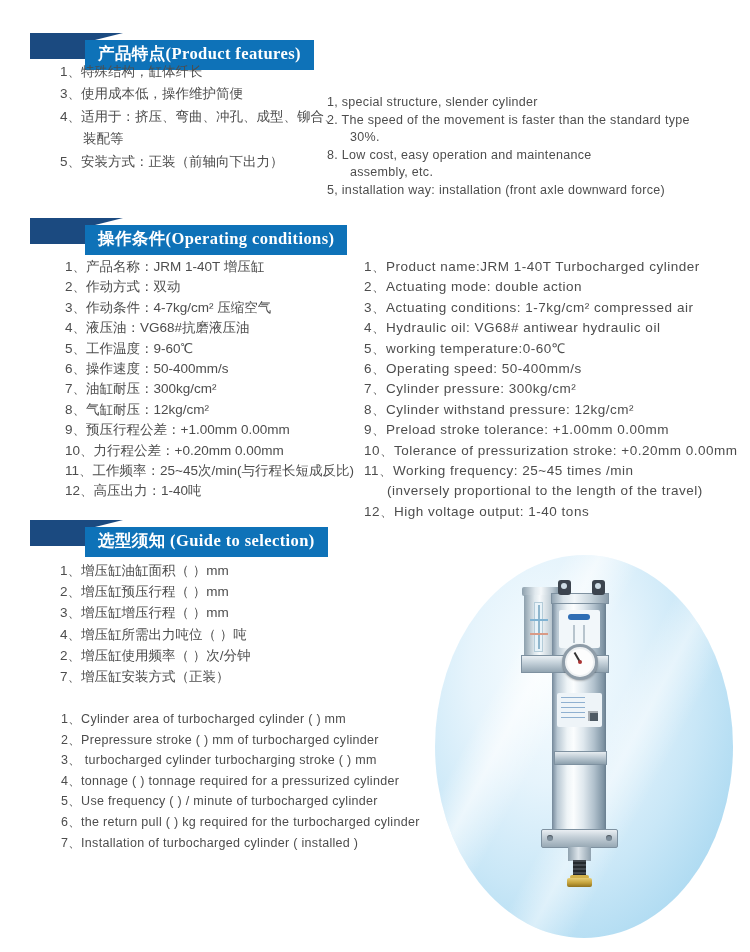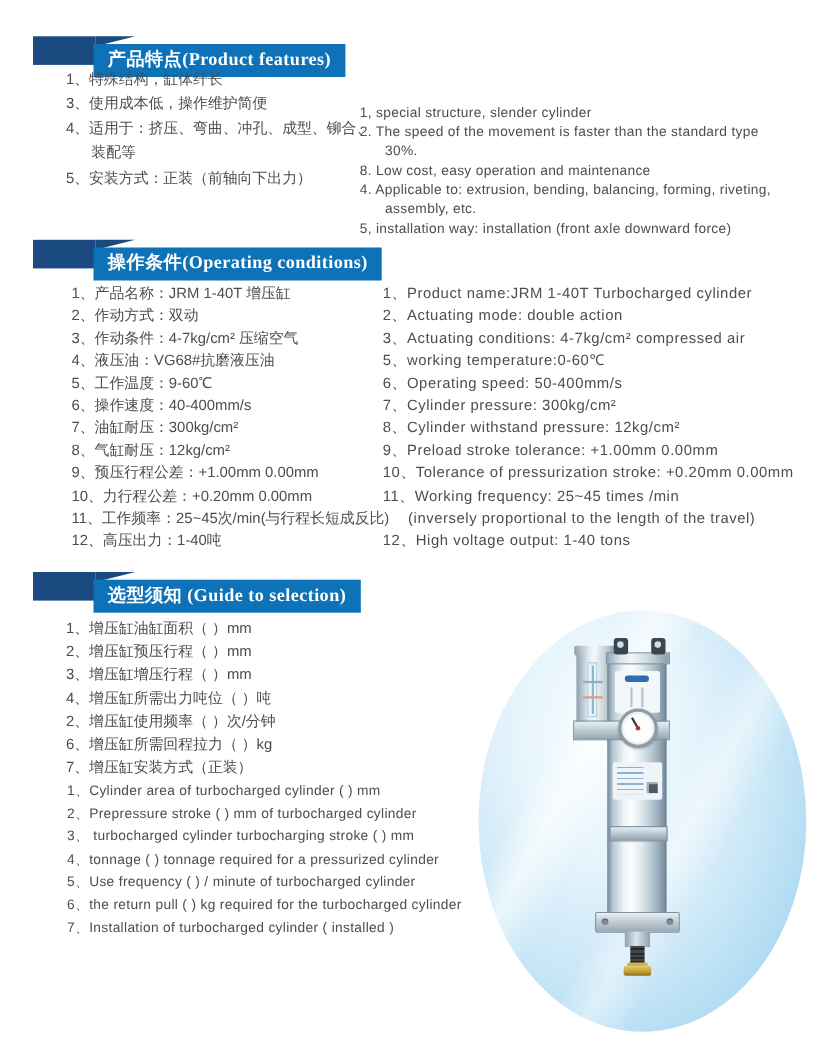--- a/index.html
+++ b/index.html
@@ -18,21 +18,21 @@
   
   .list{position:absolute;white-space:nowrap;}
   .ln{display:block;}
   .cont{padding-left:23px;}
   .zh{font-size:13.5px;}
   .en{font-size:12.5px;letter-spacing:.3px;}
 
   .s1zh{left:60px;top:61px;line-height:22.4px;}
   .s1en{left:327px;top:62px;line-height:17.6px;margin-top:32px;}
   .s2zh{left:65px;top:257px;line-height:20.4px;font-size:13.5px;}
-  .s2en{left:348px;top:257px;line-height:20.4px;font-size:13.5px;letter-spacing:.5px;}
+  .s2en{left:364px;top:257px;line-height:20.4px;font-size:13.5px;letter-spacing:.5px;}
   .s3zh{left:60px;top:560px;line-height:21.2px;}
   .s3en{left:61px;top:709px;line-height:20.6px;}
 
   
   .photo{position:absolute;left:435px;top:555px;width:298px;height:383px;}
   .oval{position:absolute;left:0;top:0;right:0;bottom:0;border-radius:50%;
         background:radial-gradient(ellipse at 38% 30%, #f8fdff 0%, #e6f4fc 30%, #c9e7f7 58%, #abd9f1 82%, #9bd0ee 100%);}
   .oval::after{content:"";position:absolute;left:0;top:0;right:0;bottom:0;border-radius:50%;
         background:linear-gradient(118deg, rgba(255,255,255,0) 26%, rgba(255,255,255,.6) 33%,
                    rgba(255,255,255,0) 42%, rgba(255,255,255,0) 52%, rgba(255,255,255,.45) 59%, rgba(255,255,255,0) 68%);}
@@ -96,50 +96,50 @@
     <span class="ln">4、适用于：挤压、弯曲、冲孔、成型、铆合、</span>
     <span class="ln cont">装配等</span>
     <span class="ln">5、安装方式：正装（前轴向下出力）</span>
   </div>
 
   <div class="list en s1en">
     <span class="ln">1, special structure, slender cylinder</span>
     <span class="ln">2. The speed of the movement is faster than the standard type</span>
     <span class="ln cont">30%.</span>
     <span class="ln">8. Low cost, easy operation and maintenance</span>
-    <span class="ln">4. Applicable to: extrusion, bending, balancing, forming, riveting,</span>
     <span class="ln cont">assembly, etc.</span>
     <span class="ln">5, installation way:  installation (front axle downward force)</span>
   </div>
 
   <div class="header" style="top:218px;">
     <div class="tab"></div>
     <div class="notch"></div>
     <div class="banner">操作条件(Operating conditions)</div>
   </div>
 
   <div class="list zh s2zh">
     <span class="ln">1、产品名称：JRM 1-40T 增压缸</span>
     <span class="ln">2、作动方式：双动</span>
     <span class="ln">3、作动条件：4-7kg/cm² 压缩空气</span>
     <span class="ln">4、液压油：VG68#抗磨液压油</span>
     <span class="ln">5、工作温度：9-60℃</span>
-    <span class="ln">6、操作速度：40-400mm/s</span>
+    <span class="ln">6、操作速度：50-400mm/s</span>
     <span class="ln">7、油缸耐压：300kg/cm²</span>
     <span class="ln">8、气缸耐压：12kg/cm²</span>
     <span class="ln">9、预压行程公差：+1.00mm 0.00mm</span>
     <span class="ln">10、力行程公差：+0.20mm 0.00mm</span>
     <span class="ln">11、工作频率：25~45次/min(与行程长短成反比)</span>
     <span class="ln">12、高压出力：1-40吨</span>
   </div>
 
   <div class="list en s2en">
     <span class="ln">1、Product name:JRM 1-40T Turbocharged cylinder</span>
     <span class="ln">2、Actuating mode: double action</span>
-    <span class="ln">3、Actuating conditions: 4-7kg/cm² compressed air</span>
+    <span class="ln">3、Actuating conditions: 1-7kg/cm² compressed air</span>
+    <span class="ln">4、Hydraulic oil: VG68# antiwear hydraulic oil</span>
     <span class="ln">5、working temperature:0-60℃</span>
     <span class="ln">6、Operating speed: 50-400mm/s</span>
     <span class="ln">7、Cylinder pressure: 300kg/cm²</span>
     <span class="ln">8、Cylinder withstand pressure: 12kg/cm²</span>
     <span class="ln">9、Preload stroke tolerance: +1.00mm 0.00mm</span>
     <span class="ln">10、Tolerance of pressurization stroke: +0.20mm 0.00mm</span>
     <span class="ln">11、Working frequency: 25~45 times /min</span>
     <span class="ln cont">(inversely proportional to the length of the travel)</span>
     <span class="ln">12、High voltage output: 1-40 tons</span>
   </div>
@@ -149,21 +149,20 @@
     <div class="notch"></div>
     <div class="banner">选型须知 (Guide to selection)</div>
   </div>
 
   <div class="list zh s3zh">
     <span class="ln">1、增压缸油缸面积（ ）mm</span>
     <span class="ln">2、增压缸预压行程（ ）mm</span>
     <span class="ln">3、增压缸增压行程（ ）mm</span>
     <span class="ln">4、增压缸所需出力吨位（ ）吨</span>
     <span class="ln">2、增压缸使用频率（ ）次/分钟</span>
-    <span class="ln">6、增压缸所需回程拉力（ ）kg</span>
     <span class="ln">7、增压缸安装方式（正装）</span>
   </div>
 
   <div class="list en s3en">
     <span class="ln">1、Cylinder area of turbocharged cylinder ( ) mm</span>
     <span class="ln">2、Prepressure stroke ( ) mm of turbocharged cylinder</span>
     <span class="ln">3、 turbocharged cylinder turbocharging stroke ( ) mm</span>
     <span class="ln">4、tonnage ( ) tonnage required for a pressurized cylinder</span>
     <span class="ln">5、Use frequency ( ) / minute of turbocharged cylinder</span>
     <span class="ln">6、the return pull ( ) kg required for the turbocharged cylinder</span>

